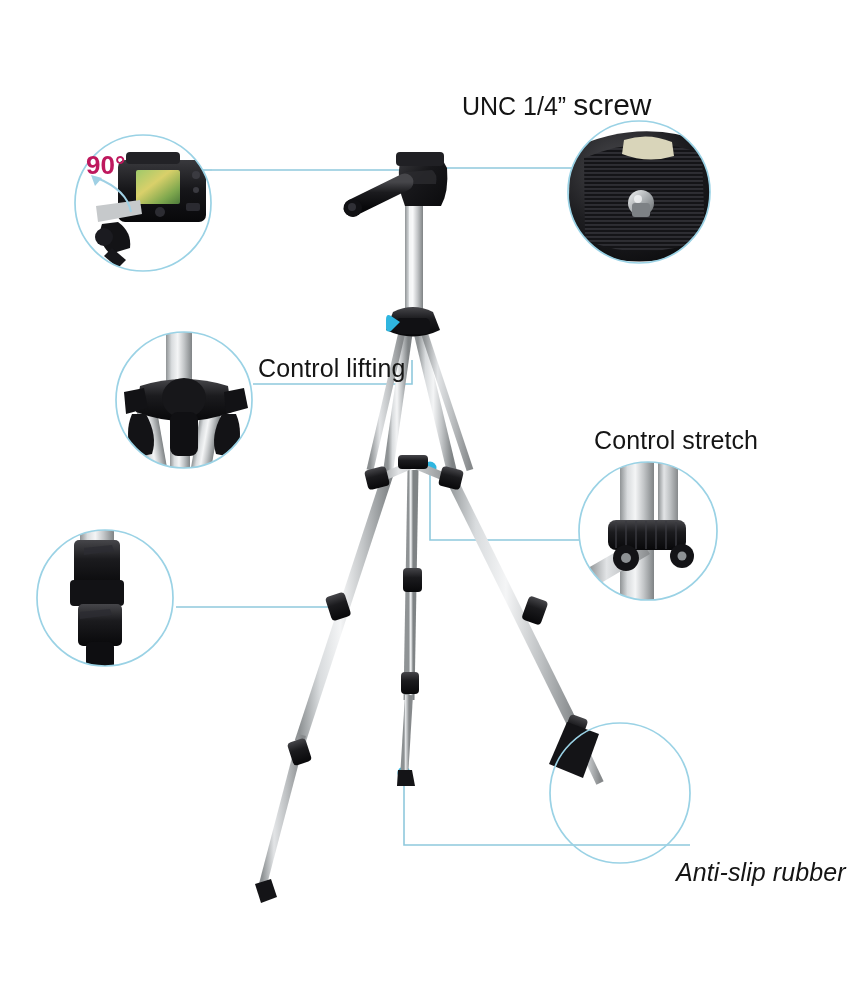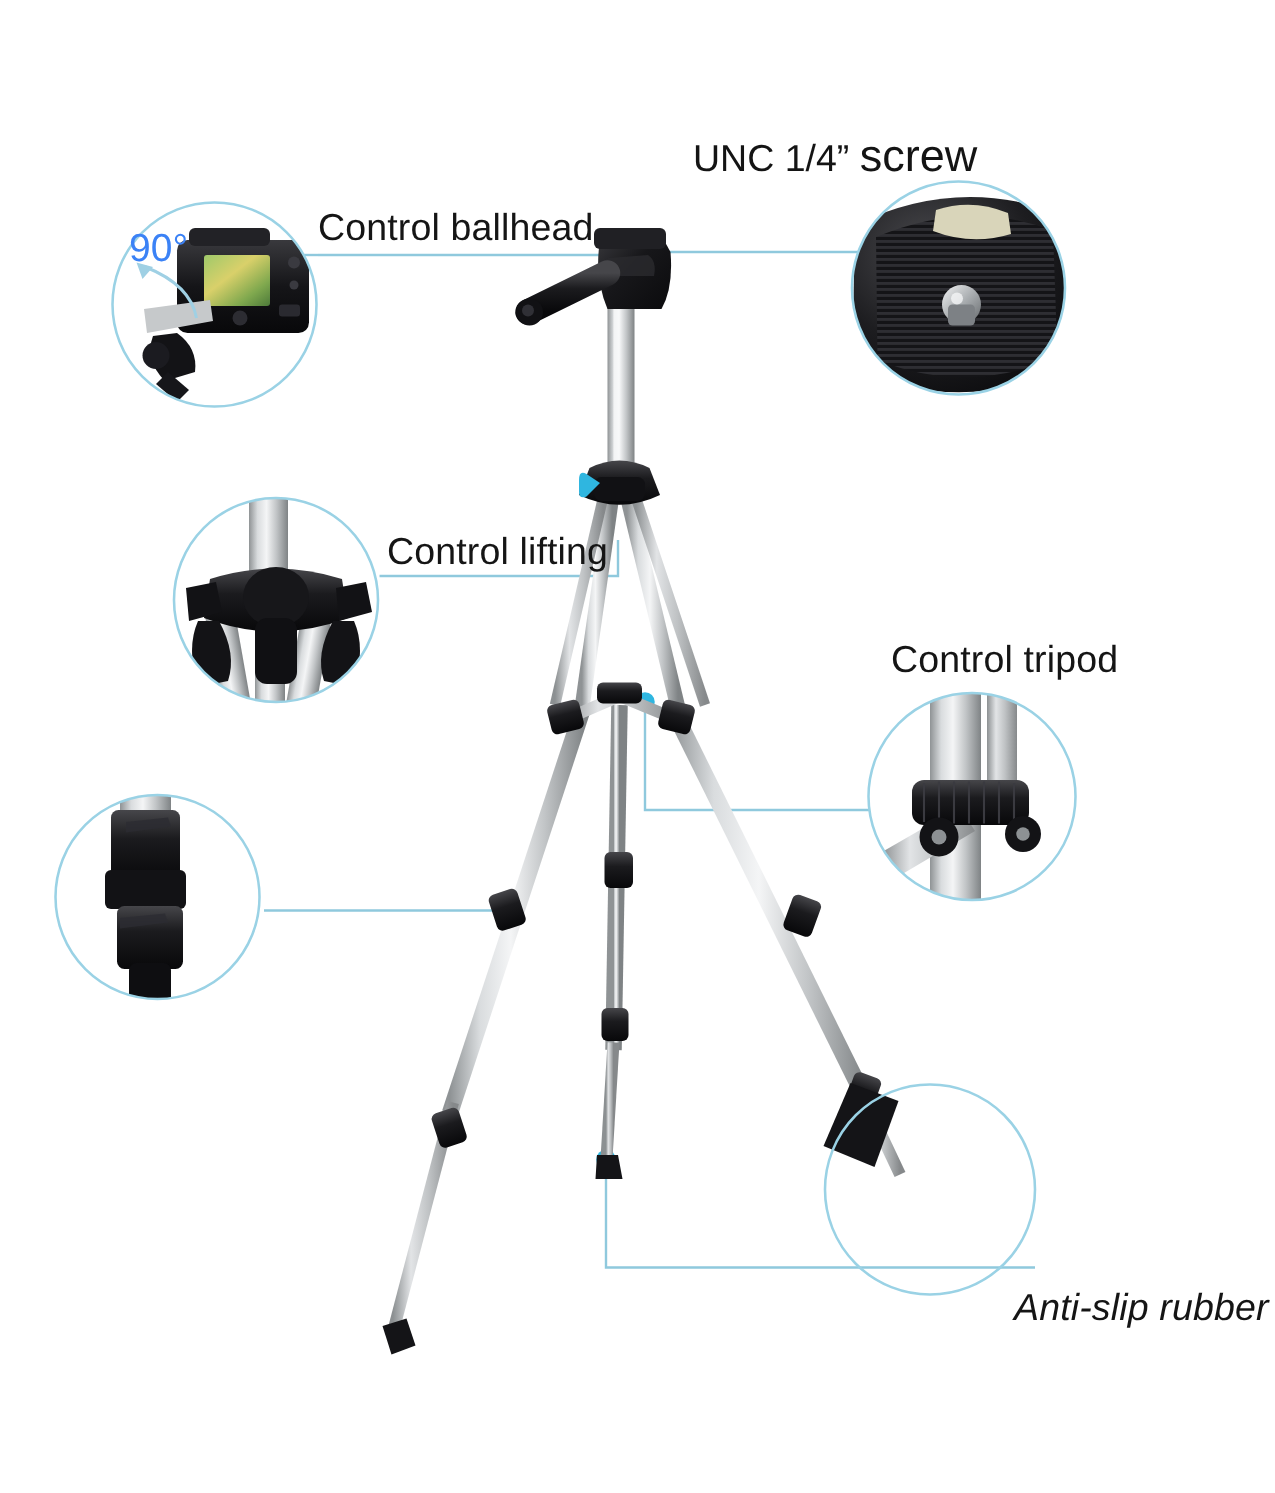--- a/index.html
+++ b/index.html
@@ -36,24 +36,24 @@
   .label-unc {
     position: absolute;
     color: #141414;
     font-family: "Liberation Sans", sans-serif;
     white-space: nowrap;
   }
   .label-unc .u-small { font-size: 25px; }
   .label-unc .u-big { font-size: 30px; }
   .deg-label {
     position: absolute;
-    color: #3b82f6;
+    color: #be185d;
     font-family: "Liberation Sans", sans-serif;
     font-size: 26px;
-    font-weight: 400;
+    font-weight: 700;
   }
 </style>
 </head>
 <body>
 
 <div id="stage">
 
   <svg class="layer" viewBox="0 0 850 995">
     <defs>
       <linearGradient id="tube" x1="0" y1="0" x2="1" y2="0">
@@ -304,24 +304,23 @@
 
     <g>
       <circle cx="620" cy="793" r="70" fill="none" stroke="#9ad2e5" stroke-width="1.7"></circle>
     </g>
   </svg>
 
   <div class="label-unc" style="left:462px; top:88px;">
     <span class="u-small">UNC 1/4” </span><span class="u-big">screw</span>
   </div>
 
-  <div class="label" style="left:212px; top:133px;">Control ballhead</div>
 
   <div class="deg-label" style="left:86px; top:150px;">90°</div>
 
   <div class="label" style="left:258px; top:349px;">Control lifting</div>
 
-  <div class="label" style="left:594px; top:421px;">Control tripod</div>
+  <div class="label" style="left:594px; top:421px;">Control stretch</div>
 
 
   <div class="label" style="left:676px; top:853px;font-style:italic;">Anti-slip rubber</div>
 
 </div>
 
 </body></html>

